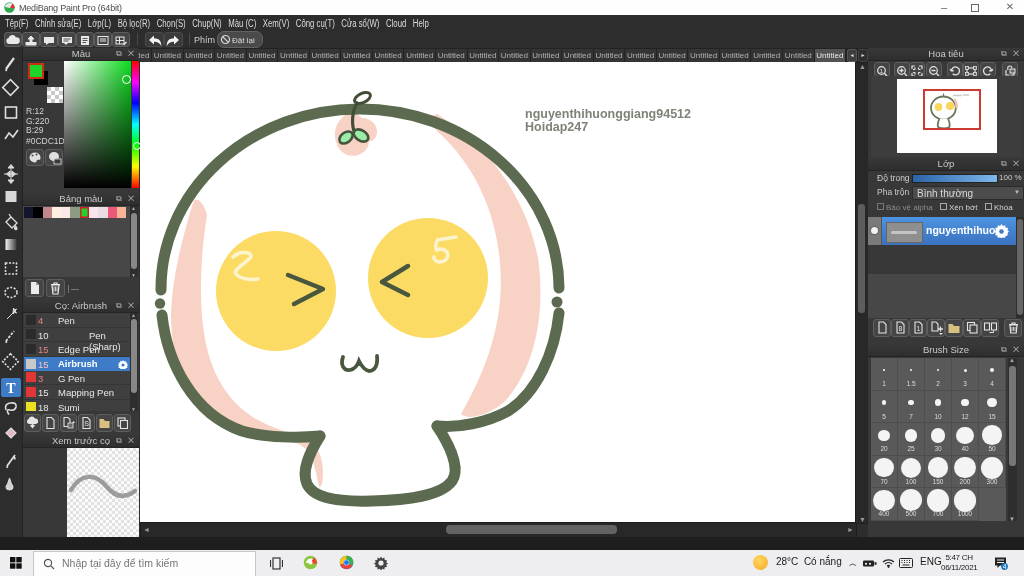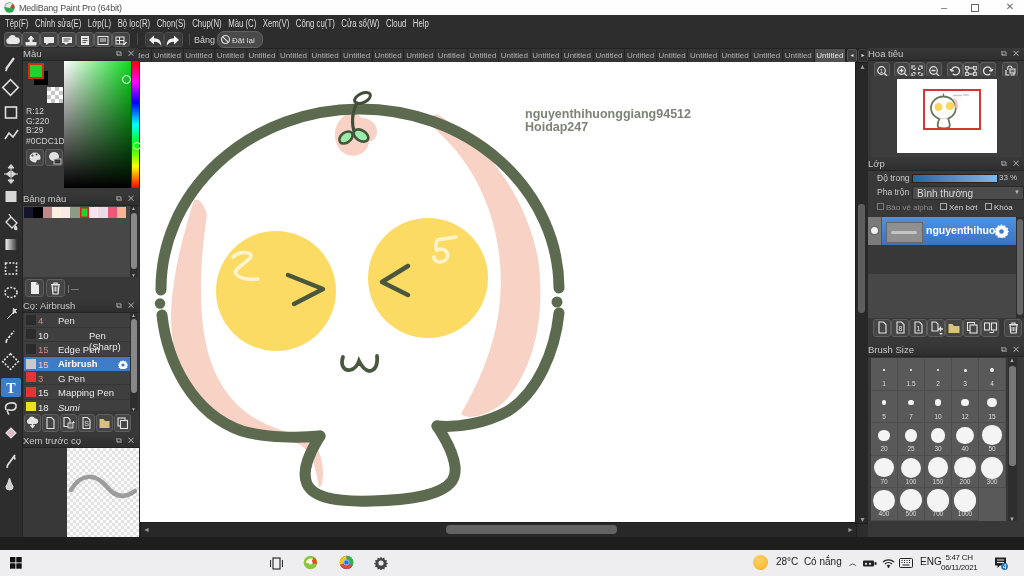--- a/index.html
+++ b/index.html
@@ -1,19 +1,19 @@
 <!DOCTYPE html>
 <html><head>
 <meta charset="utf-8">
 <style>
 html,body{margin:0;padding:0;width:1024px;height:576px;overflow:hidden;
 font-family:"Liberation Sans",sans-serif;background:#2d2d2d;}
 .abs{position:absolute;}
 .panelhead{position:absolute;background:linear-gradient(#383838,#2e2e2e);color:#c9c9c9;
-font-size:9.5px;text-align:left;border-bottom:1px solid #242424;}
+font-size:9.5px;text-align:center;border-bottom:1px solid #242424;}
 .ph-icons{position:absolute;right:3px;top:1px;color:#b5b5b5;font-size:8px;letter-spacing:2px;}
 .btn{position:absolute;background:#454545;border:1px solid #5e5e5e;border-radius:3px;}
 </style>
 </head>
 <body>
 
 <div class="abs" style="left:0;top:0;width:1024px;height:15px;background:#fefefe;">
   <svg class="abs" style="left:4px;top:2px" width="11" height="11" viewBox="0 0 11 11">
     <circle cx="5.5" cy="5.5" r="5.2" fill="#2ea84e"></circle>
     <path d="M1 5 A4.7 4.7 0 0 1 10 4 L6 6 Z" fill="#e8e8e8"></path>
@@ -76,21 +76,21 @@
       </svg>
   </div>
   <div class="abs" style="left:137px;top:2px;width:1px;height:12px;background:#4a4a4a;"></div>
   <div class="btn" style="left:145px;top:1px;width:17px;height:13px;background:#3a3a3a;border-color:#4a4a4a;"><svg width="17" height="13" viewBox="0 0 17 13">
         <path d="M8 1.5 L3 6 L8 10.5 L8 7.8 C12 7.8 14 9.5 15.2 12 C15.5 6.5 12.5 4.4 8 4.3 Z" fill="#f2f2f2"></path>
       </svg></div>
   <div class="btn" style="left:164px;top:1px;width:17px;height:13px;background:#3a3a3a;border-color:#4a4a4a;"><svg width="17" height="13" viewBox="0 0 17 13">
         <path d="M9 1.5 L14 6 L9 10.5 L9 7.8 C5 7.8 3 9.5 1.8 12 C1.5 6.5 4.5 4.4 9 4.3 Z" fill="#f2f2f2"></path>
       </svg></div>
   <div class="abs" style="left:189px;top:2px;width:1px;height:12px;background:#4a4a4a;"></div>
-  <div class="abs" style="left:194px;top:4px;color:#cfcfcf;font-size:9px;">Bảng</div>
+  <div class="abs" style="left:194px;top:4px;color:#cfcfcf;font-size:9px;">Phím</div>
   <div class="abs" style="left:217px;top:0px;width:44px;height:15px;background:#4a4a4a;border:1px solid #626262;border-radius:7px;">
     <svg class="abs" style="left:2px;top:2px" width="11" height="11" viewBox="0 0 11 11">
         <circle cx="5.5" cy="5.5" r="4" fill="none" stroke="#dcdcdc" stroke-width="1.2"></circle>
         <path d="M2.7 2.7 L8.3 8.3" stroke="#dcdcdc" stroke-width="1.2"></path>
       </svg>
     <div class="abs" style="left:14px;top:3.5px;color:#dcdcdc;font-size:8px;">Đặt lại</div>
   </div>
 </div>
 
 <div class="abs" id="toolcol" style="left:0;top:48px;width:22px;height:489px;background:#2d2d2d;">
@@ -219,21 +219,21 @@
         <span class="abs" style="left:34px;top:2px;">G Pen</span>
       </div>
     <div style="height:13.7px;border-bottom:1px solid #353535;position:relative;">
         <i class="abs" style="left:2px;top:1.5px;width:10px;height:10px;background:#e03636;"></i>
         <span class="abs" style="left:14px;top:2px;">15</span>
         <span class="abs" style="left:34px;top:2px;">Mapping Pen</span>
       </div>
     <div style="height:13.7px;border-bottom:1px solid #353535;position:relative;">
         <i class="abs" style="left:2px;top:1.5px;width:10px;height:10px;background:#e8e020;"></i>
         <span class="abs" style="left:14px;top:2px;">18</span>
-        <span class="abs" style="left:34px;top:2px;font-style:italic;">Sumi</span>
+        <span class="abs" style="left:34px;top:2px;">Sumi</span>
       </div>
 
   </div>
   <div class="abs" style="left:107px;top:265px;width:8px;height:98px;background:#2e2e2e;">
     <div class="abs" style="left:1px;top:6px;width:6px;height:74px;background:#888;border-radius:3px;"></div>
     <div class="abs" style="left:1px;top:-1px;color:#aaa;font-size:5px;">▲</div>
     <div class="abs" style="left:1px;bottom:-1px;color:#aaa;font-size:5px;">▼</div>
   </div>
   <div class="abs" id="brushbtns" style="left:0;top:366px;width:116px;height:18px;">
     <div class="btn" style="left:1px;top:0;width:15px;height:16px;"><svg width="15" height="16" viewBox="0 0 15 16">
@@ -399,21 +399,21 @@
         <path d="M46.5 18 v-3.5" stroke="#68775c" stroke-width="1.1"></path>
         <path d="M56 16.5 h9 M66 16 h6" stroke="#c9cdc5" stroke-width="1.4"></path>
         <rect x="27" y="11" width="56" height="39" fill="none" stroke="#cf3a30" stroke-width="2"></rect>
       </svg>
     </div>
   </div>
 
   <div class="panelhead" style="left:0;top:110px;width:156px;height:12px;">Lớp<span class="ph-icons">⧉ ✕</span></div>
   <div class="abs" style="left:9px;top:125px;color:#cccccc;font-size:8.5px;">Độ trong</div>
   <div class="abs" style="left:44px;top:126px;width:84px;height:7px;background:linear-gradient(to right,#2a64a8,#7fb8ec);border:1px solid #222;"></div>
-  <div class="abs" style="left:131px;top:125px;color:#cccccc;font-size:8px;white-space:nowrap;">33 %</div>
+  <div class="abs" style="left:131px;top:125px;color:#cccccc;font-size:8px;white-space:nowrap;">100 %</div>
   <div class="abs" style="left:9px;top:139px;color:#cccccc;font-size:8.5px;">Pha trộn</div>
   <div class="abs" style="left:44px;top:138px;width:110px;height:12px;background:#4c4c4c;border:1px solid #2a2a2a;border-radius:2px;">
     <div class="abs" style="left:4px;top:1px;color:#d8d8d8;font-size:10px;">Bình thường</div>
     <div class="abs" style="right:3px;top:2px;color:#bbb;font-size:6px;">▼</div>
   </div>
   <div class="abs" style="left:9px;top:155px;color:#8b8b8b;font-size:8px;"><span style="display:inline-block;width:5px;height:5px;border:1px solid #777;margin-right:2px;"></span>Bảo vệ alpha</div>
   <div class="abs" style="left:72px;top:155px;color:#d5d5d5;font-size:8px;"><span style="display:inline-block;width:5px;height:5px;border:1px solid #a8a8a8;margin-right:2px;"></span>Xén bớt</div>
   <div class="abs" style="left:117px;top:155px;color:#d5d5d5;font-size:8px;"><span style="display:inline-block;width:5px;height:5px;border:1px solid #a8a8a8;margin-right:2px;"></span>Khóa</div>
   <div class="abs" style="left:0px;top:169px;width:148px;height:28px;background:linear-gradient(#4d94e2,#3a72c0);">
     <div class="abs" style="left:0;top:0;width:13px;height:28px;background:#7a7a7a;border-right:1px solid #555;"></div>
@@ -575,20 +575,27 @@
 
 <div class="abs" style="left:0;top:537px;width:1024px;height:13px;background:#1e1e1e;"></div>
 
 <div class="abs" id="taskbar" style="left:0;top:550px;width:1024px;height:26px;background:#eeeef0;">
   <svg class="abs" style="left:10px;top:7px" width="12" height="12" viewBox="0 0 12 12">
       <rect x="0" y="0" width="5.4" height="5.4" fill="#111"></rect>
       <rect x="6.3" y="0" width="5.4" height="5.4" fill="#111"></rect>
       <rect x="0" y="6.3" width="5.4" height="5.4" fill="#111"></rect>
       <rect x="6.3" y="6.3" width="5.4" height="5.4" fill="#111"></rect>
     </svg>
+  <div class="abs" style="left:33px;top:1px;width:221px;height:24px;background:#fdfdfd;border:1px solid #c8c8c8;">
+    <svg class="abs" style="left:9px;top:6px" width="12" height="12" viewBox="0 0 12 12">
+        <circle cx="5" cy="5" r="3.6" fill="none" stroke="#555" stroke-width="1.2"></circle>
+        <path d="M7.8 7.8 L11 11" stroke="#555" stroke-width="1.2"></path>
+      </svg>
+    <div class="abs" style="left:28px;top:5px;color:#767676;font-size:10.5px;">Nhập tại đây để tìm kiếm</div>
+  </div>
   <svg class="abs" style="left:270px;top:7px" width="13" height="13" viewBox="0 0 13 13">
       <rect x="3" y="1" width="7" height="11" fill="none" stroke="#333" stroke-width="1.2"></rect>
       <path d="M0.5 3 v7 M12.5 3 v7" stroke="#333" stroke-width="1.2"></path>
     </svg>
   <svg class="abs" style="left:303px;top:5px" width="15" height="15" viewBox="0 0 15 15">
       <circle cx="7.5" cy="7.5" r="6.8" fill="#8dc63f"></circle>
       <path d="M3 8 A5 5 0 0 1 12 5.5 L7.5 8 Z" fill="#fff"></path>
       <path d="M10.8 2.5 A6.6 6.6 0 0 1 13.6 9 L7.5 8 Z" fill="#e43"></path>
       <circle cx="7.5" cy="7.5" r="2" fill="#fff"></circle>
     </svg>

